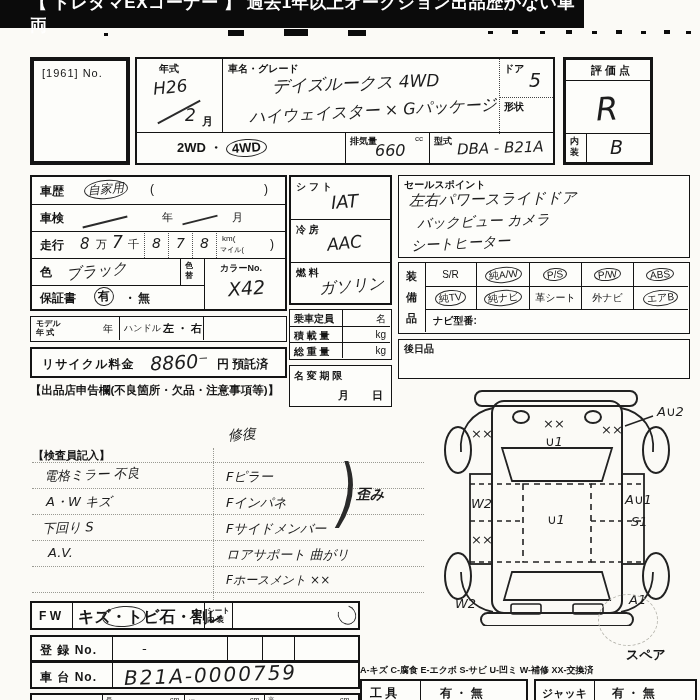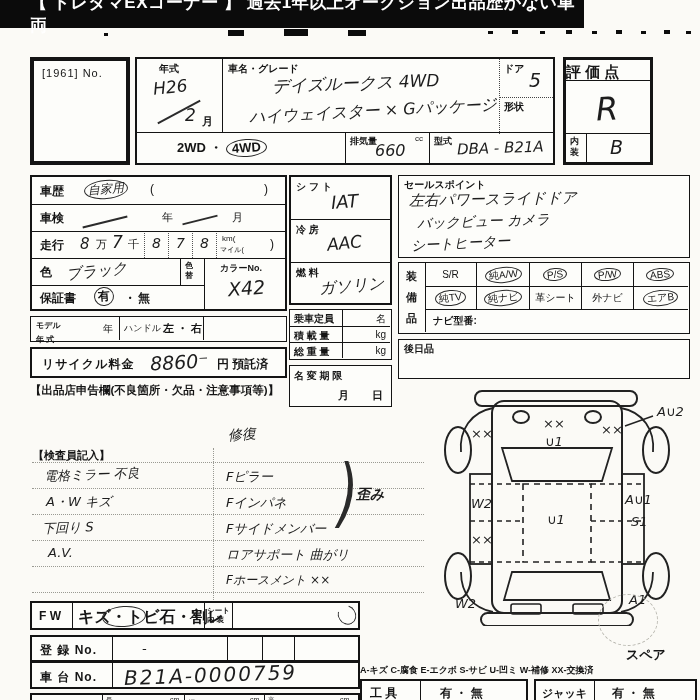--- a/index.html
+++ b/index.html
@@ -73,21 +73,21 @@
   <div class="abs" style="left:208px;top:73px;height:31px;border-left:1.6px solid #141414"></div>
   <div class="abs lbl" style="left:213px;top:76px;font-size:9px;font-weight:bold">排気量</div>
   <div class="abs hw" style="left:238px;top:82px;font-size:16px">660</div>
   <div class="abs lbl" style="left:278px;top:75px;font-size:8px">cc</div>
   <div class="abs" style="left:292px;top:73px;height:31px;border-left:1.6px solid #141414"></div>
   <div class="abs lbl" style="left:297px;top:76px;font-size:9px;font-weight:bold">型式</div>
   <div class="abs hw" style="left:320px;top:80px;font-size:15px;transform:rotate(-2deg)">DBA - B21A</div>
 </div>
 
 <div class="box" style="left:563px;top:57px;width:90px;height:108px;border-width:3px">
-  <div class="abs lbl b" style="left:0;top:3px;width:64px;text-align:left;font-size:15px">評 価 点</div>
+  <div class="abs lbl b" style="left:0;top:3px;width:64px;text-align:right;font-size:11px">評 価 点</div>
   <div class="abs" style="left:0;top:20px;width:84px;border-top:1.4px solid #141414"></div>
   <div class="abs hw" style="left:30px;top:30px;font-size:32px;transform:rotate(-3deg)">R</div>
   <div class="abs" style="left:0;top:73px;width:84px;border-top:1.4px solid #141414"></div>
   <div class="abs lbl pre" style="left:4px;top:76px;font-size:9px;font-weight:bold;line-height:11px">内
 装</div>
   <div class="abs" style="left:20px;top:73px;height:29px;border-left:1.4px solid #141414"></div>
   <div class="abs hw" style="left:44px;top:76px;font-size:19px">B</div>
 </div>
 
 <div class="box" style="left:30px;top:175px;width:257px;height:136px">
@@ -131,21 +131,21 @@
   <div class="abs lbl b" style="left:188px;top:85px;font-size:9px">カラーNo.</div>
   <div class="abs hw" style="left:196px;top:100px;font-size:19px;transform:rotate(-4deg)">X42</div>
   <div class="abs cell-t" style="left:0;top:108px;width:172px"></div>
   <div class="abs lbl b" style="left:8px;top:113px;font-size:12px">保証書</div>
   <span class="abs lbl b circ2" style="left:62px;top:110px;font-size:12px">有</span>
   <div class="abs lbl b" style="left:92px;top:113px;font-size:12px">・</div>
   <div class="abs lbl b" style="left:106px;top:113px;font-size:12px">無</div>
 </div>
 
 <div class="box" style="left:30px;top:316px;width:257px;height:26px;border-width:1.6px">
-  <div class="abs lbl pre" style="left:5px;top:2px;font-size:8px;line-height:14px;font-weight:bold">モデル
+  <div class="abs lbl pre" style="left:5px;top:2px;font-size:8px;line-height:9px;font-weight:bold">モデル
 年 式</div>
   <div class="abs lbl" style="left:72px;top:5px;font-size:10px">年</div>
   <div class="abs" style="left:88px;top:0;height:23px;border-left:1.4px solid #141414"></div>
   <div class="abs lbl" style="left:93px;top:5px;font-size:9px">ハンドル</div>
   <div class="abs lbl b" style="left:132px;top:4px;font-size:11px">左 ・ 右</div>
   <div class="abs" style="left:172px;top:0;height:23px;border-left:1.4px solid #141414"></div>
 </div>
 
 <div class="box" style="left:30px;top:347px;width:257px;height:31px">
   <div class="abs lbl b" style="left:10px;top:7px;font-size:12px;letter-spacing:1px">リサイクル料金</div>

